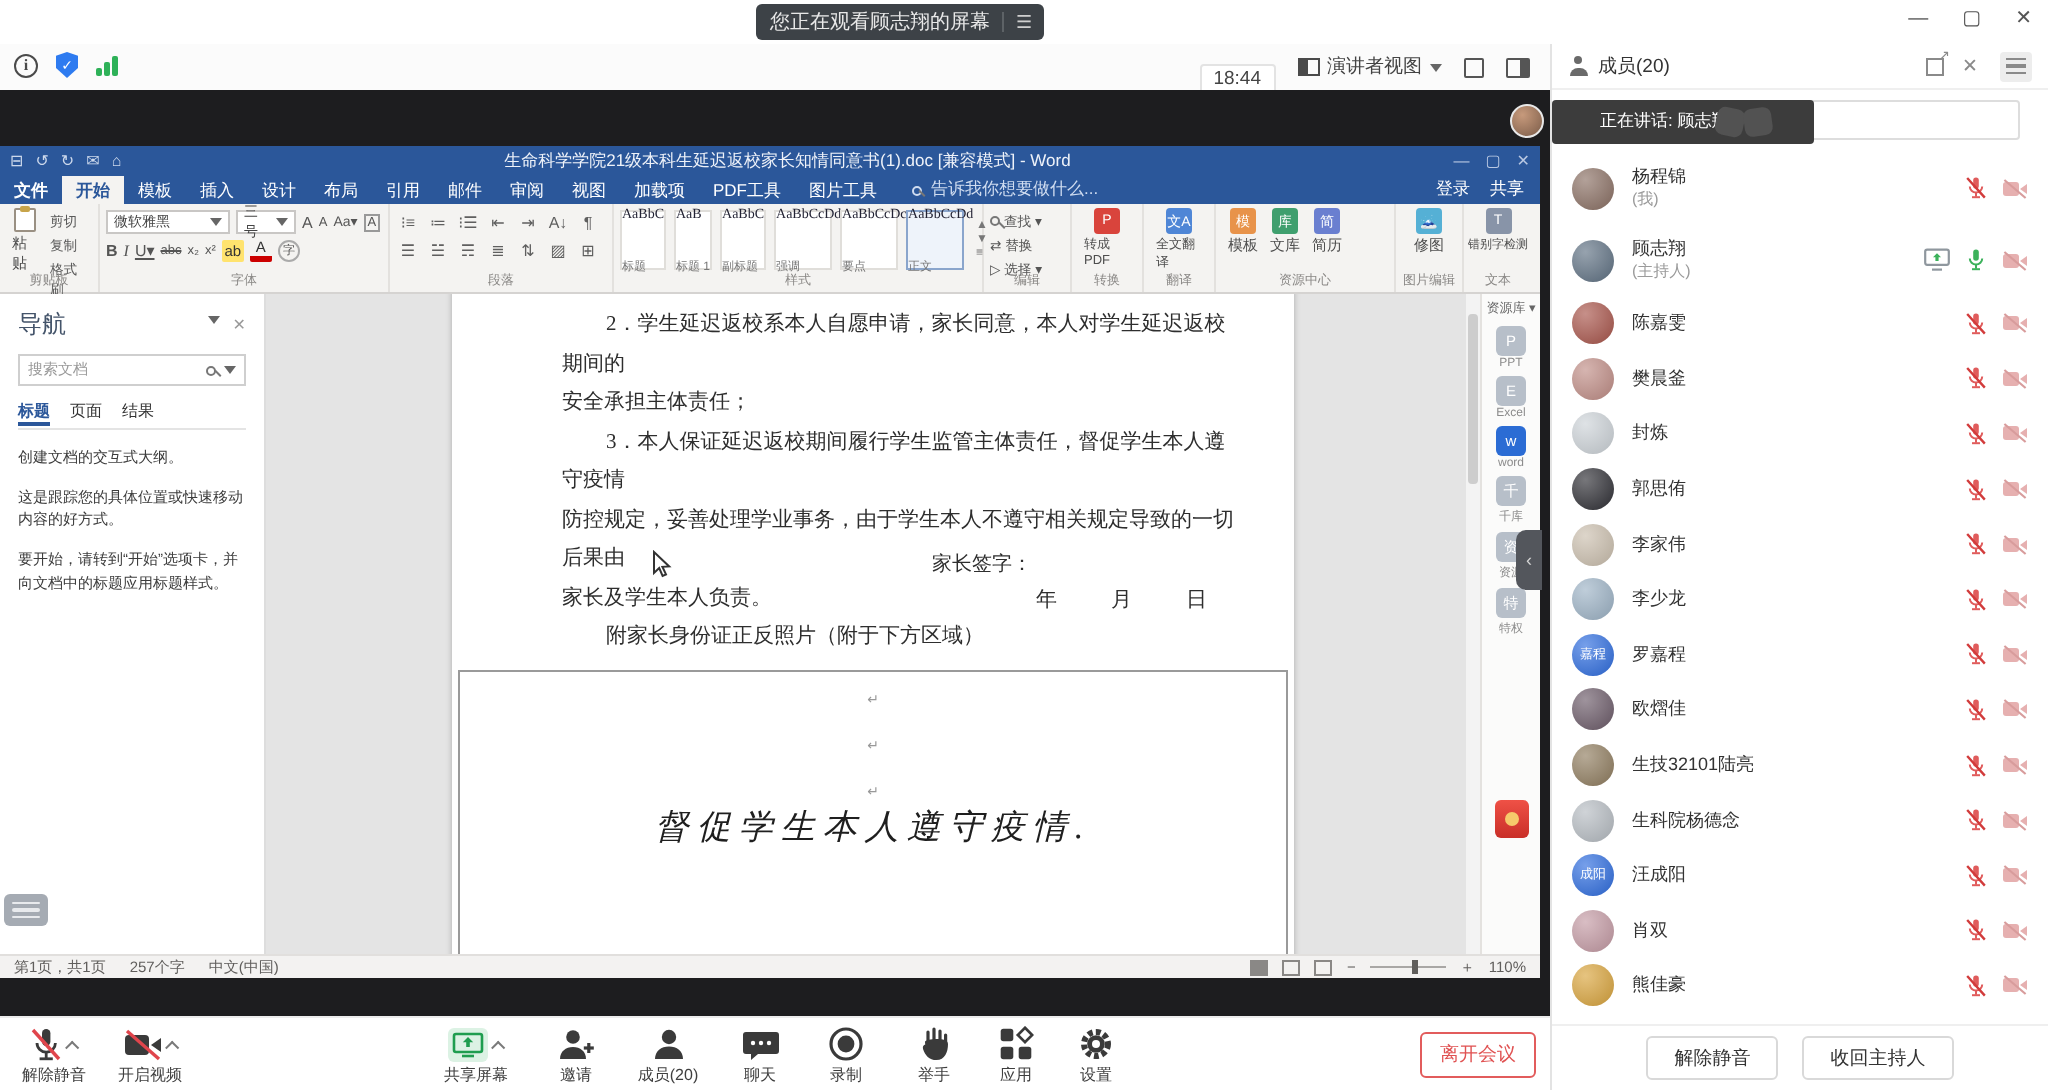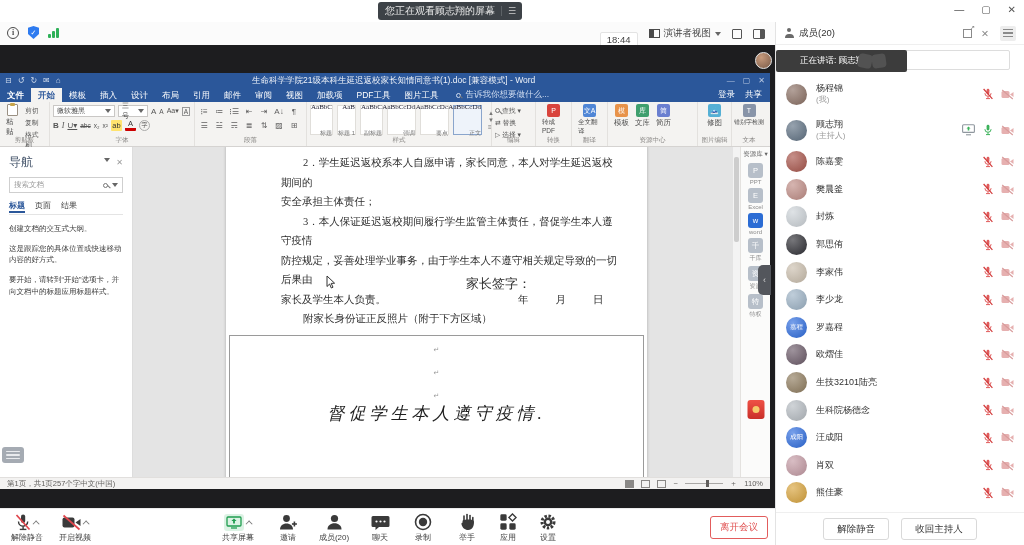--- a/index.html
+++ b/index.html
@@ -54,21 +54,21 @@
   .bigbtn { display:flex; flex-direction:column; align-items:center; gap:1px; padding:0 3px; }
   .clip-ic { width:11px; height:14px; background:#fff; border:1px solid #9a9083; border-radius:1px; position:relative; }
   .clip-ic::before { content:""; position:absolute; left:2px; top:-2px; width:5px; height:3px; background:#c7a44a; border-radius:1px; }
   .smalls { display:flex; flex-direction:column; justify-content:flex-start; gap:2px; padding:2px 2px; font-size:6.8px; color:#5a5a5a; }
   .frow { display:flex; align-items:center; gap:3px; height:14px; }
   .fbox { border:1px solid #c9c7c5; background:#fff; padding:0 3px; font-size:7px; height:12px; display:flex; align-items:center; gap:3px; color:#444; }
   .fmini { font-size:8px; color:#555; }
   .chip { display:inline-flex; align-items:center; justify-content:center; width:11px; height:11px; font-size:7.5px; border-radius:1px; }
   .pico { display:inline-flex; align-items:center; justify-content:center; width:12px; height:12px; font-size:8px; color:#5f5f5f; }
   .stylebox { width:29px; height:30px; background:#fff; border:1px solid #e0deda; margin-right:1px; display:flex; flex-direction:column;
-              align-items:flex-end; justify-content:center; gap:18px; }
+              align-items:flex-start; justify-content:center; gap:18px; }
   .stylebox.active { border:1px solid #8aa5cc; background:#eef3fa; }
   .stylebox .sample { font-size:7px; color:#223; font-family:"Liberation Serif",serif; white-space:nowrap; }
   .stylebox .sname { font-size:6px; color:#777; white-space:nowrap; }
   .edit-col { display:flex; flex-direction:column; gap:2px; font-size:6.8px; padding-top:2px; color:#555; }
   .res-ic { width:13px; height:13px; border-radius:2px; color:#fff; font-size:7px; display:flex; align-items:center; justify-content:center; }
   .mag { display:inline-block; width:5px; height:5px; border:1.1px solid #777; border-radius:50%; position:relative; margin-right:2px; }
   .mag::after { content:""; position:absolute; width:3.5px; height:1.1px; background:#777; transform:rotate(45deg); right:-3px; bottom:-1px; }
 
   .docarea { position:absolute; left:0; top:74px; width:770px; height:330px; display:flex; }
   .navpane { width:133px; background:#fff; border-right:1px solid #ddd; padding:7px 9px; position:relative; flex:none; }
@@ -81,21 +81,21 @@
   .navpane p { font-size:7.5px; color:#3c3c3c; line-height:1.55; margin-top:8px; }
   .pane-toggle { position:absolute; left:2px; bottom:14px; width:22px; height:16px; background:#a5abb3; border-radius:3px;
                  display:flex; flex-direction:column; justify-content:center; gap:2px; padding:0 4px; }
   .pane-toggle i { display:block; height:1.5px; background:#e8eaed; border-radius:1px; }
 
   .canvas { flex:1; background:#e4e4e4; position:relative; overflow:hidden; }
   .page { position:absolute; left:93px; top:-2px; width:421px; height:340px; background:#fff; box-shadow:0 0 3px rgba(0,0,0,.25); }
   .pagebody { position:absolute; left:55px; right:28px; top:8px; font-family:"Liberation Serif","DejaVu Serif",serif;
               font-size:10.5px; color:#2e2e2e; line-height:19.5px; }
   .docline.indent { text-indent:22px; }
-  .sigline { position:absolute; left:240px; top:130px; font-family:"Liberation Serif",serif; font-size:13px; color:#2e2e2e; }
+  .sigline { position:absolute; left:240px; top:130px; font-family:"Liberation Serif",serif; font-size:10px; color:#2e2e2e; }
   .dateline { position:absolute; left:292px; top:148px; font-family:"Liberation Serif",serif; font-size:10.5px; color:#2e2e2e; letter-spacing:2px; }
   .photobox { position:absolute; left:3px; right:3px; top:190px; height:148px; border:1px solid #9a9a9a; }
   .pb-mark { position:absolute; left:50%; transform:translateX(-50%); font-size:7px; color:#999; }
   .pb-label { position:absolute; left:0; right:0; top:66px; text-align:center; font-size:17px; letter-spacing:4px; color:#1f1f1f;
               font-family:"Liberation Serif","DejaVu Serif",serif; font-style:italic; }
   .cursor { position:absolute; left:100px; top:130px; z-index:5; }
   .vscroll { position:absolute; right:0; top:0; bottom:0; width:7px; background:#f3f3f3; }
   .vscroll i { position:absolute; left:1px; right:1px; top:10px; height:85px; background:#cdcdcd; border-radius:2px; }
 
   .sidebar { width:30px; background:#fbfbfa; border-left:1px solid #e4e2df; flex:none; position:relative;
@@ -106,21 +106,21 @@
               display:flex; align-items:center; justify-content:center; }
   .side-item.active .side-ico { background:#2b6cd4; }
   .side-lbl { font-size:6px; color:#8b8b8b; margin-top:1px; white-space:nowrap; }
   .collapse-tab { position:absolute; right:-1px; top:118px; width:13px; height:30px; background:#53565c; border-radius:5px 0 0 5px;
                   color:#d6d6d6; font-size:9px; display:flex; align-items:center; justify-content:center; z-index:4; }
   .envelope { position:absolute; bottom:58px; left:50%; transform:translateX(-50%); width:17px; height:19px;
               background:linear-gradient(#ef5146,#c92f28); border-radius:3px; }
   .envelope::after { content:""; position:absolute; left:5px; top:6px; width:7px; height:7px; background:#f6c96b; border-radius:50%; }
 
   .statusbar { position:absolute; left:0; bottom:0; width:770px; height:12px; background:#f3f2f1; border-top:1px solid #e1dfdd;
-               display:flex; align-items:center; font-size:7.5px; color:#605e5c; padding:0 7px; }
+               display:flex; align-items:center; font-size:7.5px; color:#605e5c; padding:0 7px; gap:12px; }
   .sb-right { margin-left:auto; display:flex; align-items:center; gap:7px; }
   .view-ic { width:9px; height:8px; border:1px solid #8a8886; display:inline-block; }
   .view-ic.fill { background:#8a8886; }
   .zoom-track { width:38px; height:1px; background:#a9a7a5; position:relative; }
   .zoom-track i { position:absolute; left:55%; top:-3px; width:3px; height:7px; background:#605e5c; }
 
   
   .bottombar { position:absolute; left:0; top:508px; width:775px; height:37px; background:#fff; border-top:1px solid #ececec; }
   .bitem { position:absolute; top:3px; display:flex; flex-direction:column; align-items:center; width:46px; color:#3f3f3f; }
   .bicon-row { height:20px; display:flex; align-items:center; gap:3px; }

